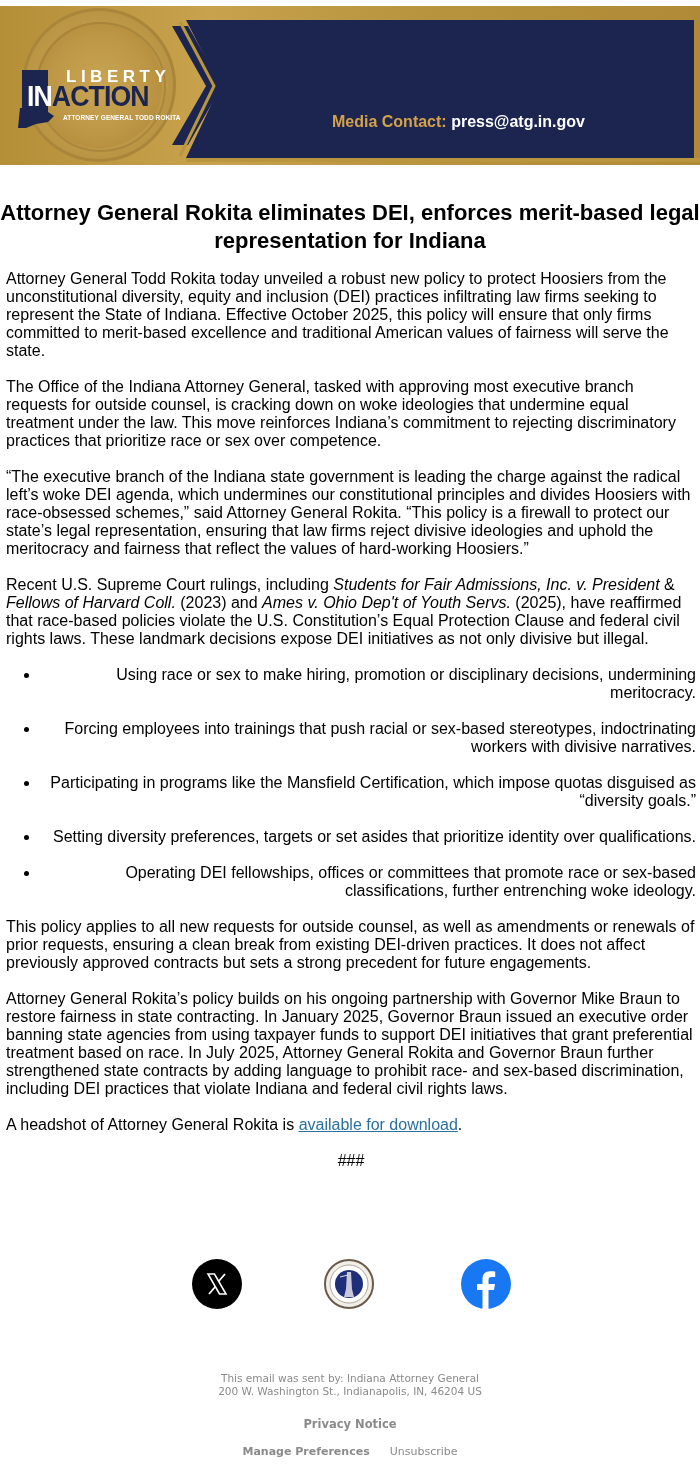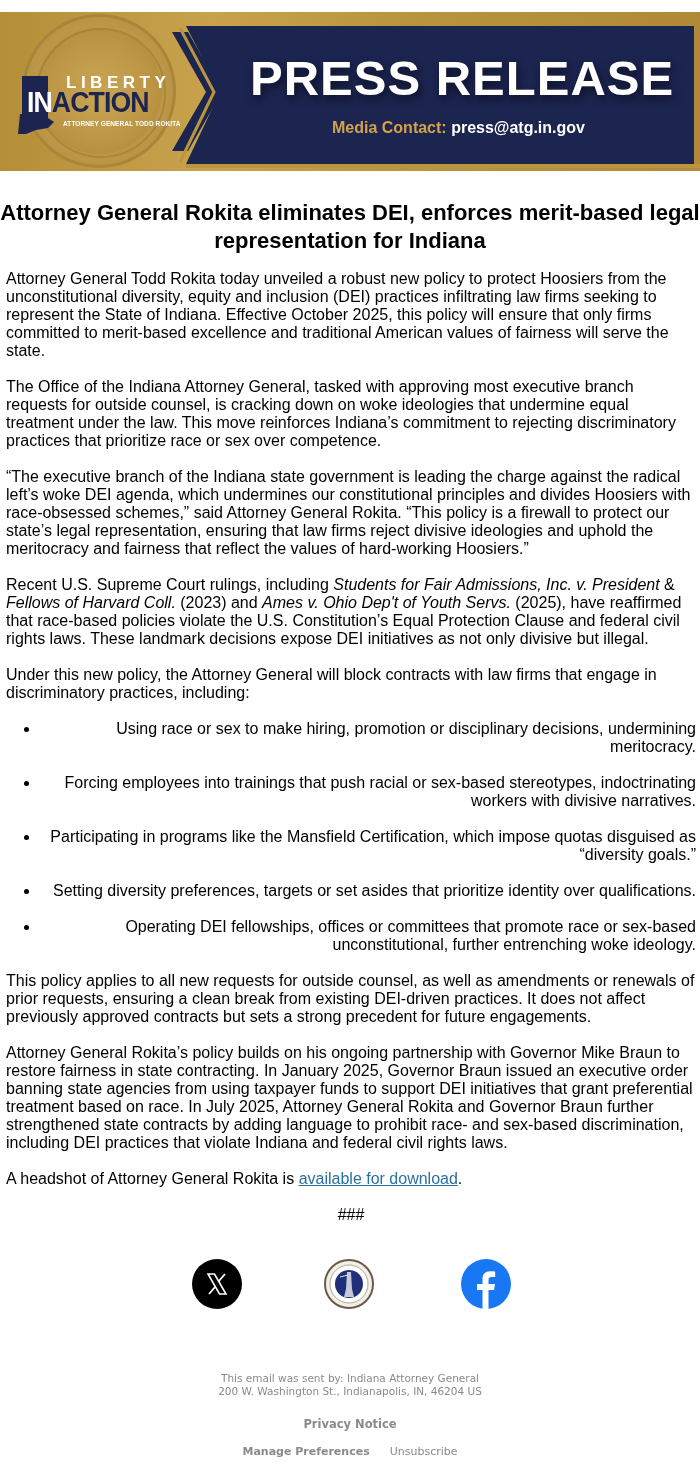--- a/index.html
+++ b/index.html
@@ -1,19 +1,19 @@
 <!DOCTYPE html>
 <html><head>
 <meta charset="utf-8">
 <style>
   html, body { margin: 0; padding: 0; background: #ffffff; }
   body { width: 700px; height: 1480px; overflow: hidden; position: relative; font-family: "Liberation Sans", sans-serif; color: #000; }
 
   
-  .banner { position: absolute; left: 0; top: 12px; width: 700px; height: 159px; background: #b8963e; overflow: hidden; }
+  .banner { position: absolute; left: 0; top: 6px; width: 700px; height: 159px; background: #b8963e; overflow: hidden; }
   .banner .gold-bg { position: absolute; left: 0; top: 0; width: 700px; height: 159px;
     background: linear-gradient(90deg, #b58f38 0%, #c8a24c 30%, #b8943f 60%, #b08a36 100%); }
   .seal-bg { position: absolute; left: 22px; top: 2px; width: 154px; height: 154px; border-radius: 50%;
     background: radial-gradient(circle at 50% 50%, #c9a553 0%, #bd9746 45%, #b18b3a 70%, #c6a150 72%, #b08a39 100%);
     box-shadow: inset 0 0 0 3px rgba(140,105,40,0.35), inset 0 0 0 14px rgba(200,165,85,0.35); }
   .seal-ring { position: absolute; left: 36px; top: 16px; width: 126px; height: 126px; border-radius: 50%;
     border: 2px solid rgba(150,115,50,0.45); }
   .logo { position: absolute; left: 18px; top: 58px; width: 160px; height: 66px; }
   .logo .state { position: absolute; left: 0; top: 0; }
   .logo .liberty { position: absolute; left: 48px; top: 3px; font-size: 17px; font-weight: bold; color: #ffffff; letter-spacing: 4.5px; }
@@ -74,43 +74,41 @@
     <svg class="state" width="44" height="64">
       <polygon points="4,6 30,6 30,48 36,52 30,58 18,60 8,64 0,64 2,44 4,44" fill="#1c2450"></polygon>
     </svg>
     <span class="liberty">LIBERTY</span>
     <span class="inaction">
       <span class="in">IN</span><span class="action">ACTION</span>
     </span>
     <span class="tagline">ATTORNEY GENERAL TODD ROKITA</span>
   </div>
 
-  <div class="pr-title">PRESS RELEASE</div>
   <div class="media">
     <span class="label">Media Contact:</span>
     <span class="email">press@atg.in.gov</span>
   </div>
 </div>
 
 <h1 class="headline" style="margin:0;">Attorney General Rokita eliminates DEI, enforces merit-based legal representation for Indiana</h1>
 
 <div class="article">
   <p>Attorney General Todd Rokita today unveiled a robust new policy to protect Hoosiers from the unconstitutional diversity, equity and inclusion (DEI) practices infiltrating law firms seeking to represent the State of Indiana. Effective October 2025, this policy will ensure that only firms committed to merit-based excellence and traditional American values of fairness will serve the state.</p>
   <p>The Office of the Indiana Attorney General, tasked with approving most executive branch requests for outside counsel, is cracking down on woke ideologies that undermine equal treatment under the law. This move reinforces Indiana’s commitment to rejecting discriminatory practices that prioritize race or sex over competence.</p>
   <p>“The executive branch of the Indiana state government is leading the charge against the radical left’s woke DEI agenda, which undermines our constitutional principles and divides Hoosiers with race-obsessed schemes,” said Attorney General Rokita. “This policy is a firewall to protect our state’s legal representation, ensuring that law firms reject divisive ideologies and uphold the meritocracy and fairness that reflect the values of hard-working Hoosiers.”</p>
   <p>
     <span>Recent U.S. Supreme Court rulings, including </span><em>Students for Fair Admissions, Inc. v. President</em><span> &amp; </span><em>Fellows of Harvard Coll.</em><span> (2023) and </span><em>Ames v. Ohio Dep't of Youth Servs.</em><span> (2025), have reaffirmed that race-based policies violate the U.S. Constitution’s Equal Protection Clause and federal civil rights laws. These landmark decisions expose DEI initiatives as not only divisive but illegal.</span>
   </p>
-  <p>Under this new policy, the Attorney General will block contracts with law firms that engage in discriminatory practices, including:</p>
   <ul>
     <li>Using race or sex to make hiring, promotion or disciplinary decisions, undermining meritocracy.</li>
     <li>Forcing employees into trainings that push racial or sex-based stereotypes, indoctrinating workers with divisive narratives.</li>
     <li>Participating in programs like the Mansfield Certification, which impose quotas disguised as “diversity goals.”</li>
     <li>Setting diversity preferences, targets or set asides that prioritize identity over qualifications.</li>
-    <li>Operating DEI fellowships, offices or committees that promote race or sex-based unconstitutional, further entrenching woke ideology.</li>
+    <li>Operating DEI fellowships, offices or committees that promote race or sex-based classifications, further entrenching woke ideology.</li>
   </ul>
   <p>This policy applies to all new requests for outside counsel, as well as amendments or renewals of prior requests, ensuring a clean break from existing DEI-driven practices. It does not affect previously approved contracts but sets a strong precedent for future engagements.</p>
   <p>Attorney General Rokita’s policy builds on his ongoing partnership with Governor Mike Braun to restore fairness in state contracting. In January 2025, Governor Braun issued an executive order banning state agencies from using taxpayer funds to support DEI initiatives that grant preferential treatment based on race. In July 2025, Attorney General Rokita and Governor Braun further strengthened state contracts by adding language to prohibit race- and sex-based discrimination, including DEI practices that violate Indiana and federal civil rights laws.</p>
   <p>
     <span>A headshot of Attorney General Rokita is </span><a href="#">available for download</a><span>.</span>
   </p>
   <p class="center">###</p>
 </div>
 
 <a href="#" class="social x">

